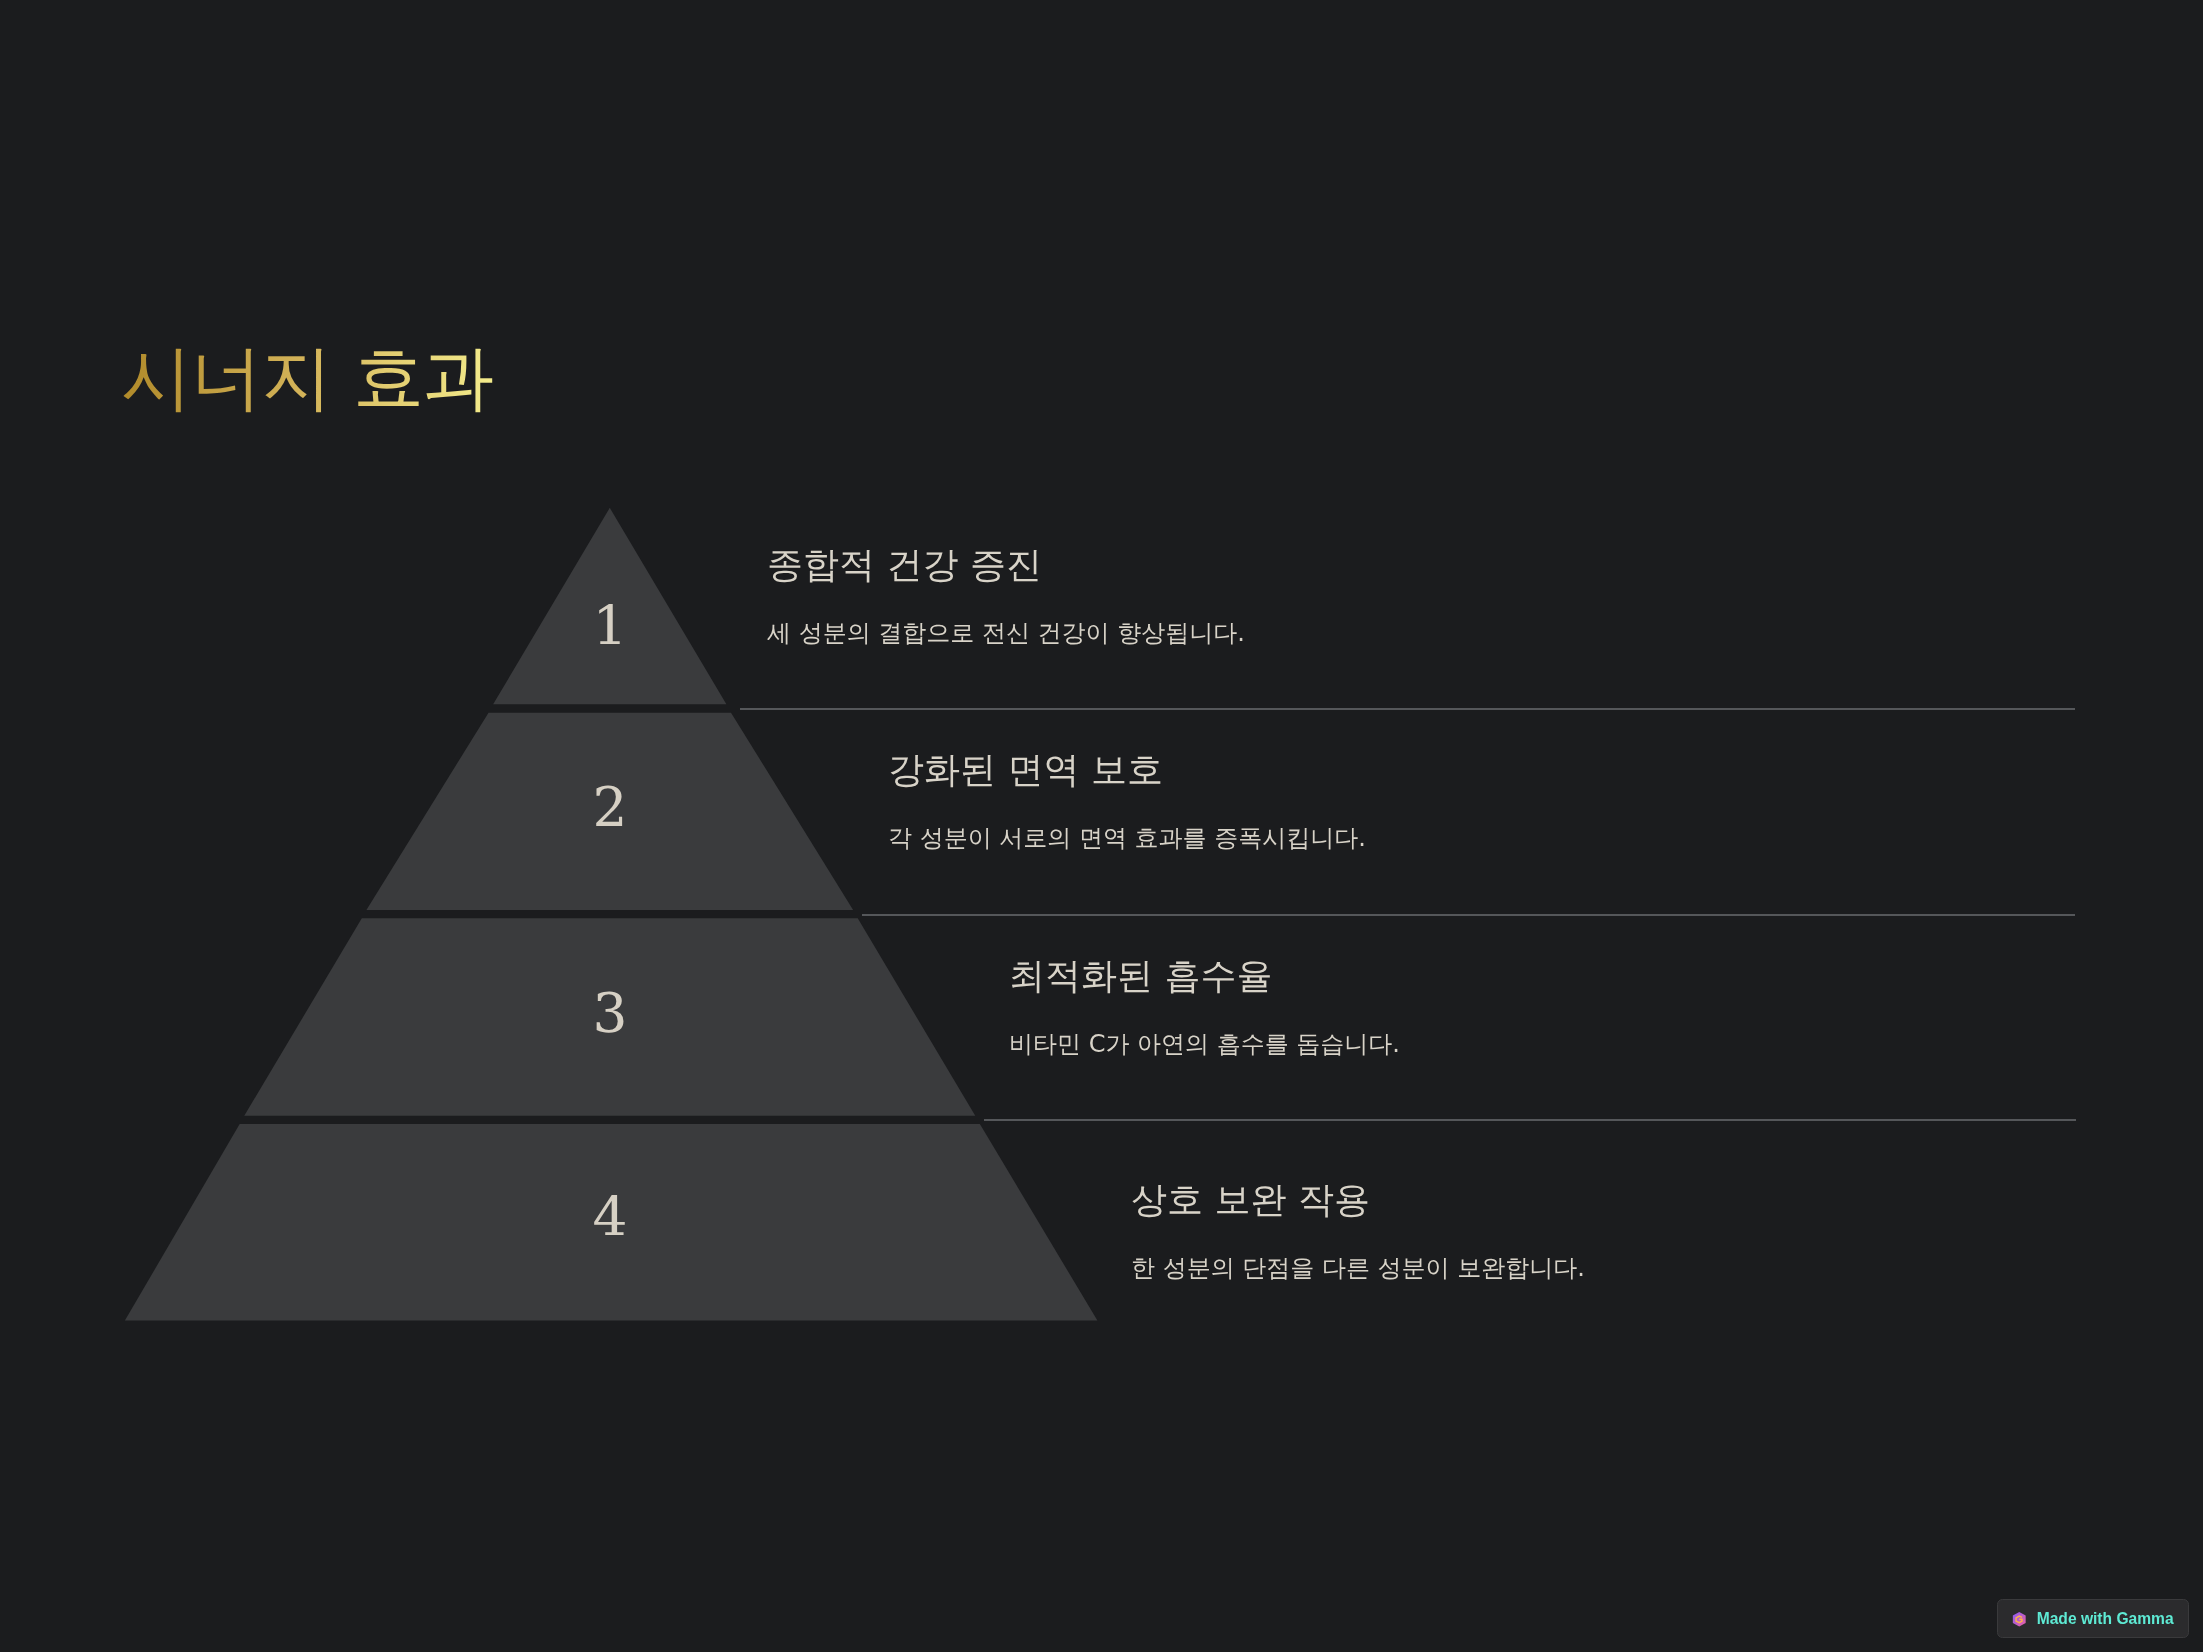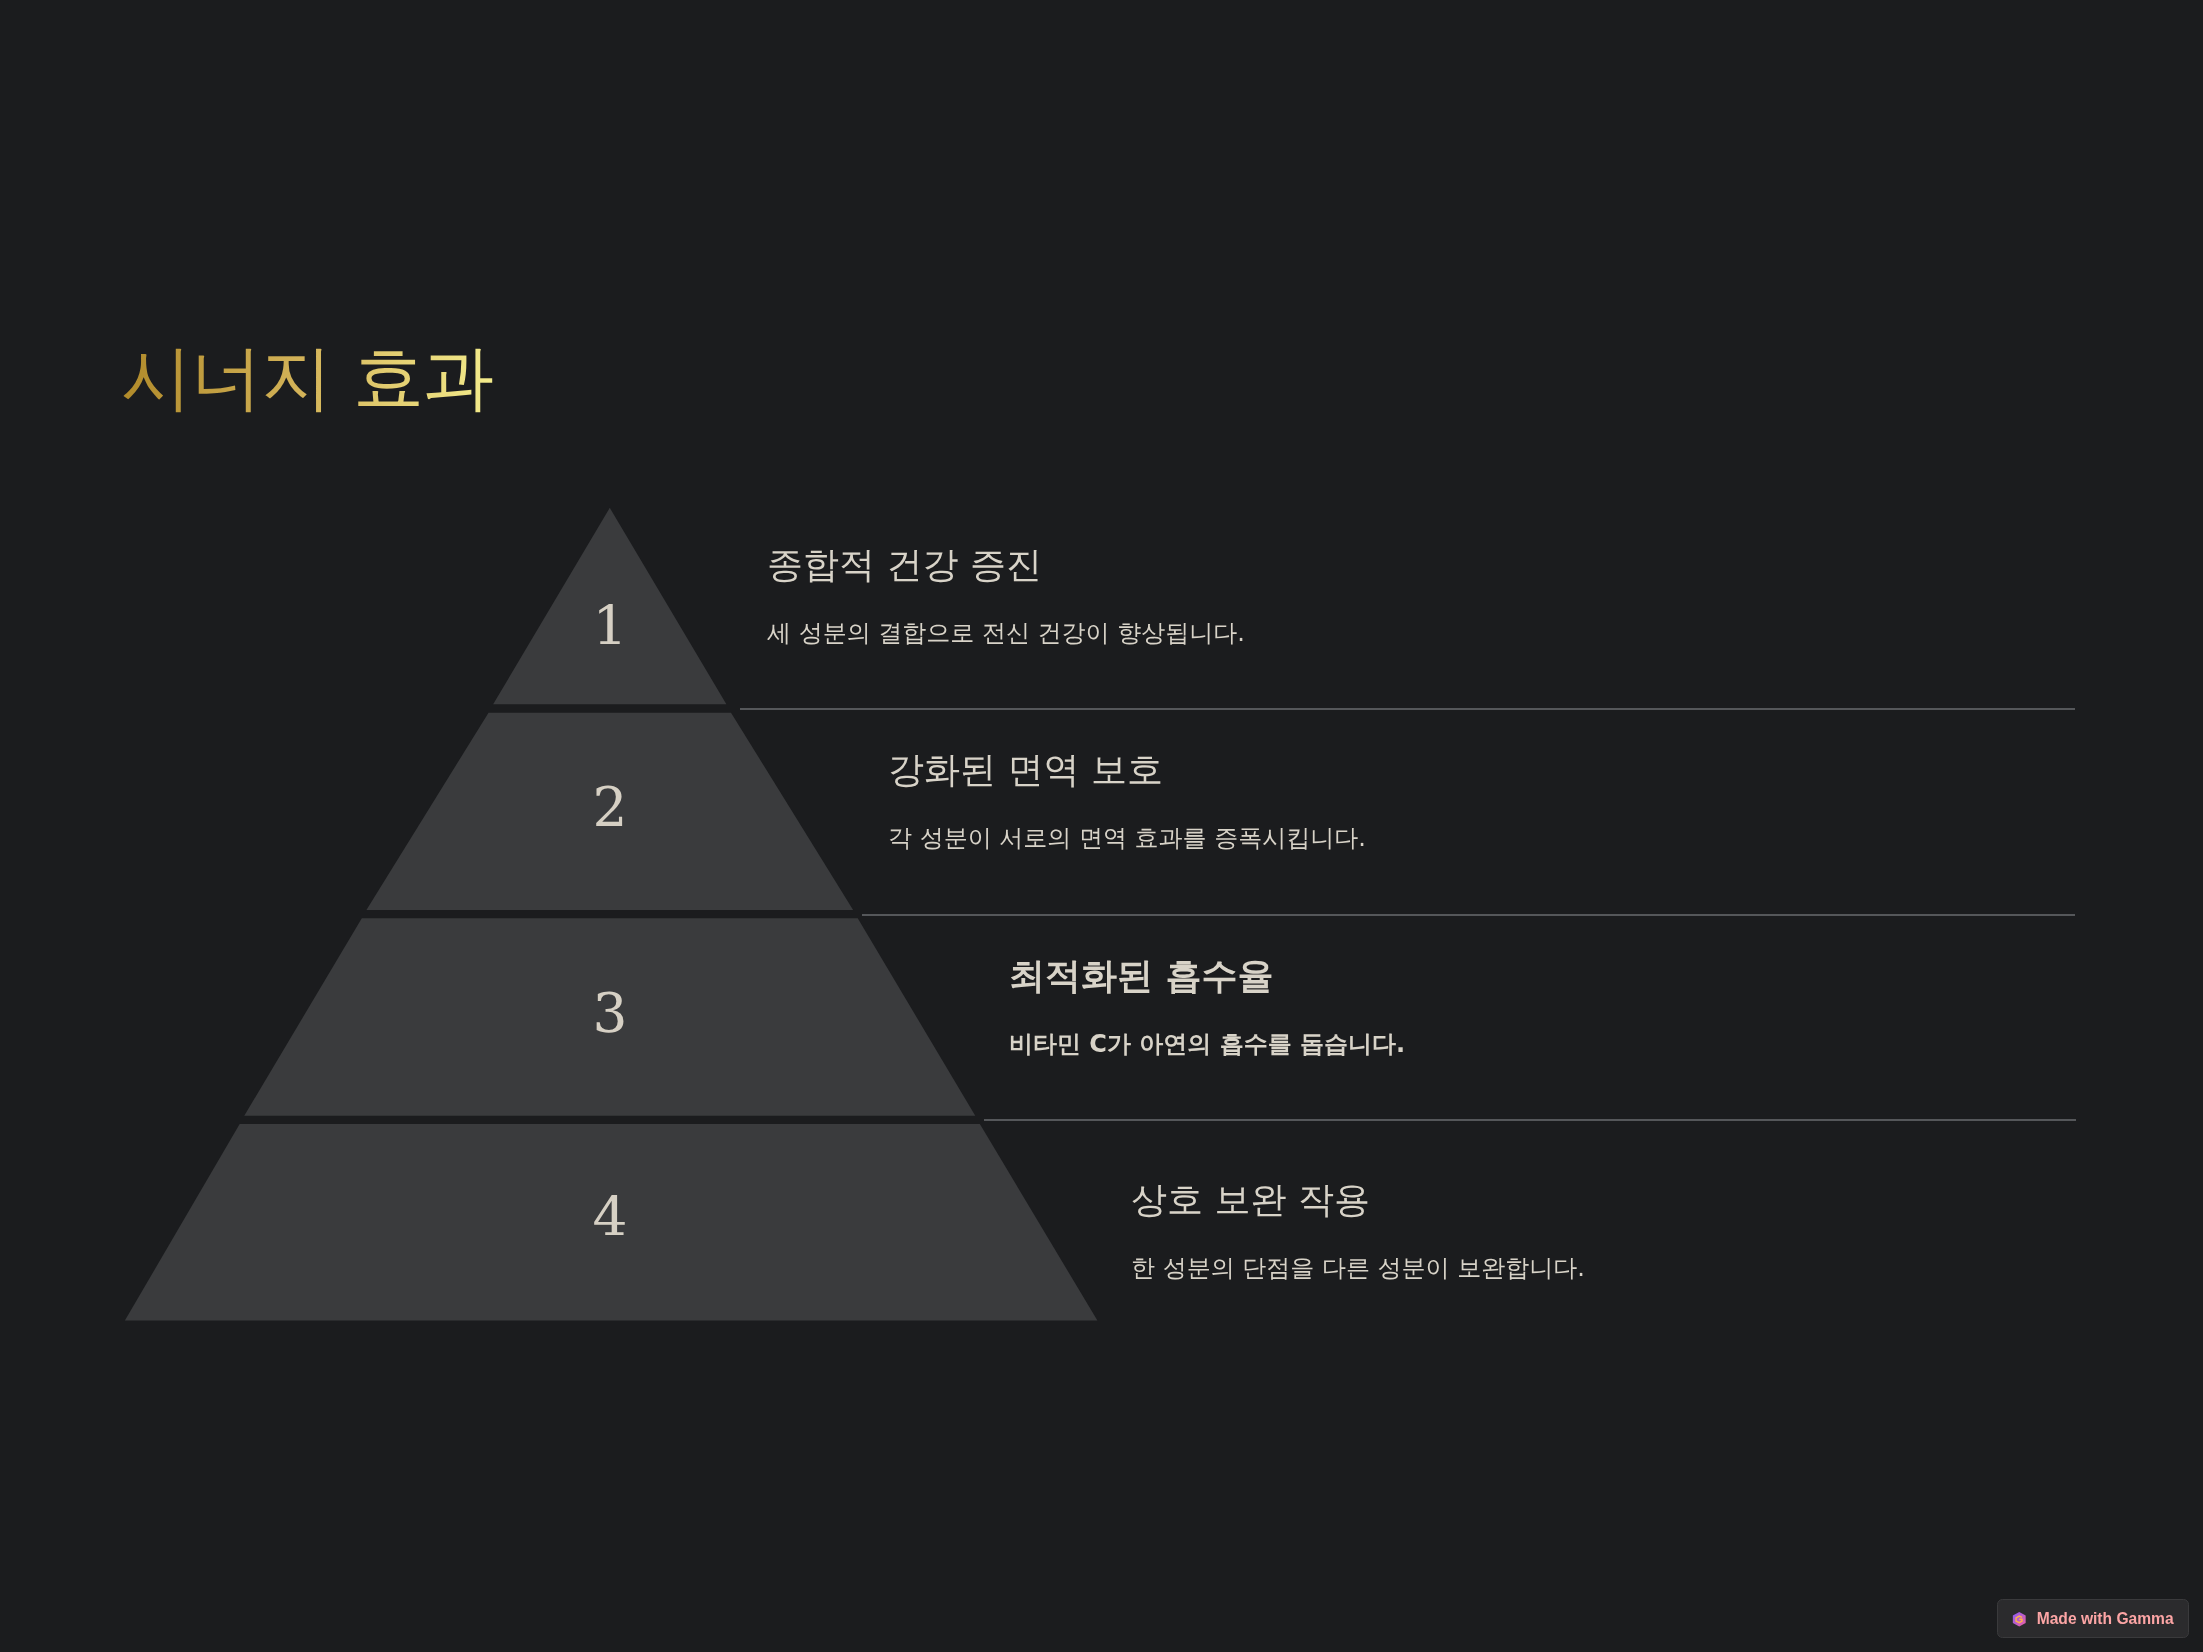--- a/index.html
+++ b/index.html
@@ -19,21 +19,21 @@
     font-family:"DejaVu Serif","Liberation Serif",serif; font-size:55px; color:#d6d0c4; line-height:64px;
   }
   .item { position:absolute; color:#d8d3c8; }
   .item .h { font-size:36px; line-height:55px; white-space:nowrap; }
   .item .d { font-size:24px; line-height:46px; margin-top:18.4px; white-space:nowrap; }
   .divider { position:absolute; height:1.8px; background:#55575a; }
   .badge {
     position:absolute; right:14.7px; bottom:14.7px; height:37px; padding:0 14.7px 0 13px;
     display:flex; align-items:center; gap:9.2px;
     background:#2b2b2d; border:0.9px solid #3a3a3c; border-radius:5.5px;
-    color:#fca5a5; font-family:"Liberation Sans",sans-serif; font-weight:700; font-size:15.6px;
+    color:#5eead4; font-family:"Liberation Sans",sans-serif; font-weight:700; font-size:15.6px;
   }
 </style>
 </head>
 <body>
 
 <h1 class="title">시너지 효과</h1>
 
 <svg class="pyramid" width="2204" height="1653" viewBox="0 0 2400 1800">
 
   <polygon fill="#3a3b3d" points="664,553 791,767 537,767"></polygon>
@@ -52,21 +52,21 @@
   <div class="d">세 성분의 결합으로 전신 건강이 향상됩니다.</div>
 </div>
 <div class="divider" style="left:740px; width:1335px; top:708px;"></div>
 
 <div class="item" style="left:888px; top:742px;">
   <div class="h">강화된 면역 보호</div>
   <div class="d">각 성분이 서로의 면역 효과를 증폭시킵니다.</div>
 </div>
 <div class="divider" style="left:862px; width:1213px; top:914px;"></div>
 
-<div class="item" style="left:1009px; top:948px;font-weight:bold;">
+<div class="item" style="left:1009px; top:948px;">
   <div class="h">최적화된 흡수율</div>
   <div class="d">비타민 C가 아연의 흡수를 돕습니다.</div>
 </div>
 <div class="divider" style="left:984px; width:1092px; top:1119px;"></div>
 
 <div class="item" style="left:1131px; top:1152px;margin-top:20px;">
   <div class="h">상호 보완 작용</div>
   <div class="d">한 성분의 단점을 다른 성분이 보완합니다.</div>
 </div>
 

